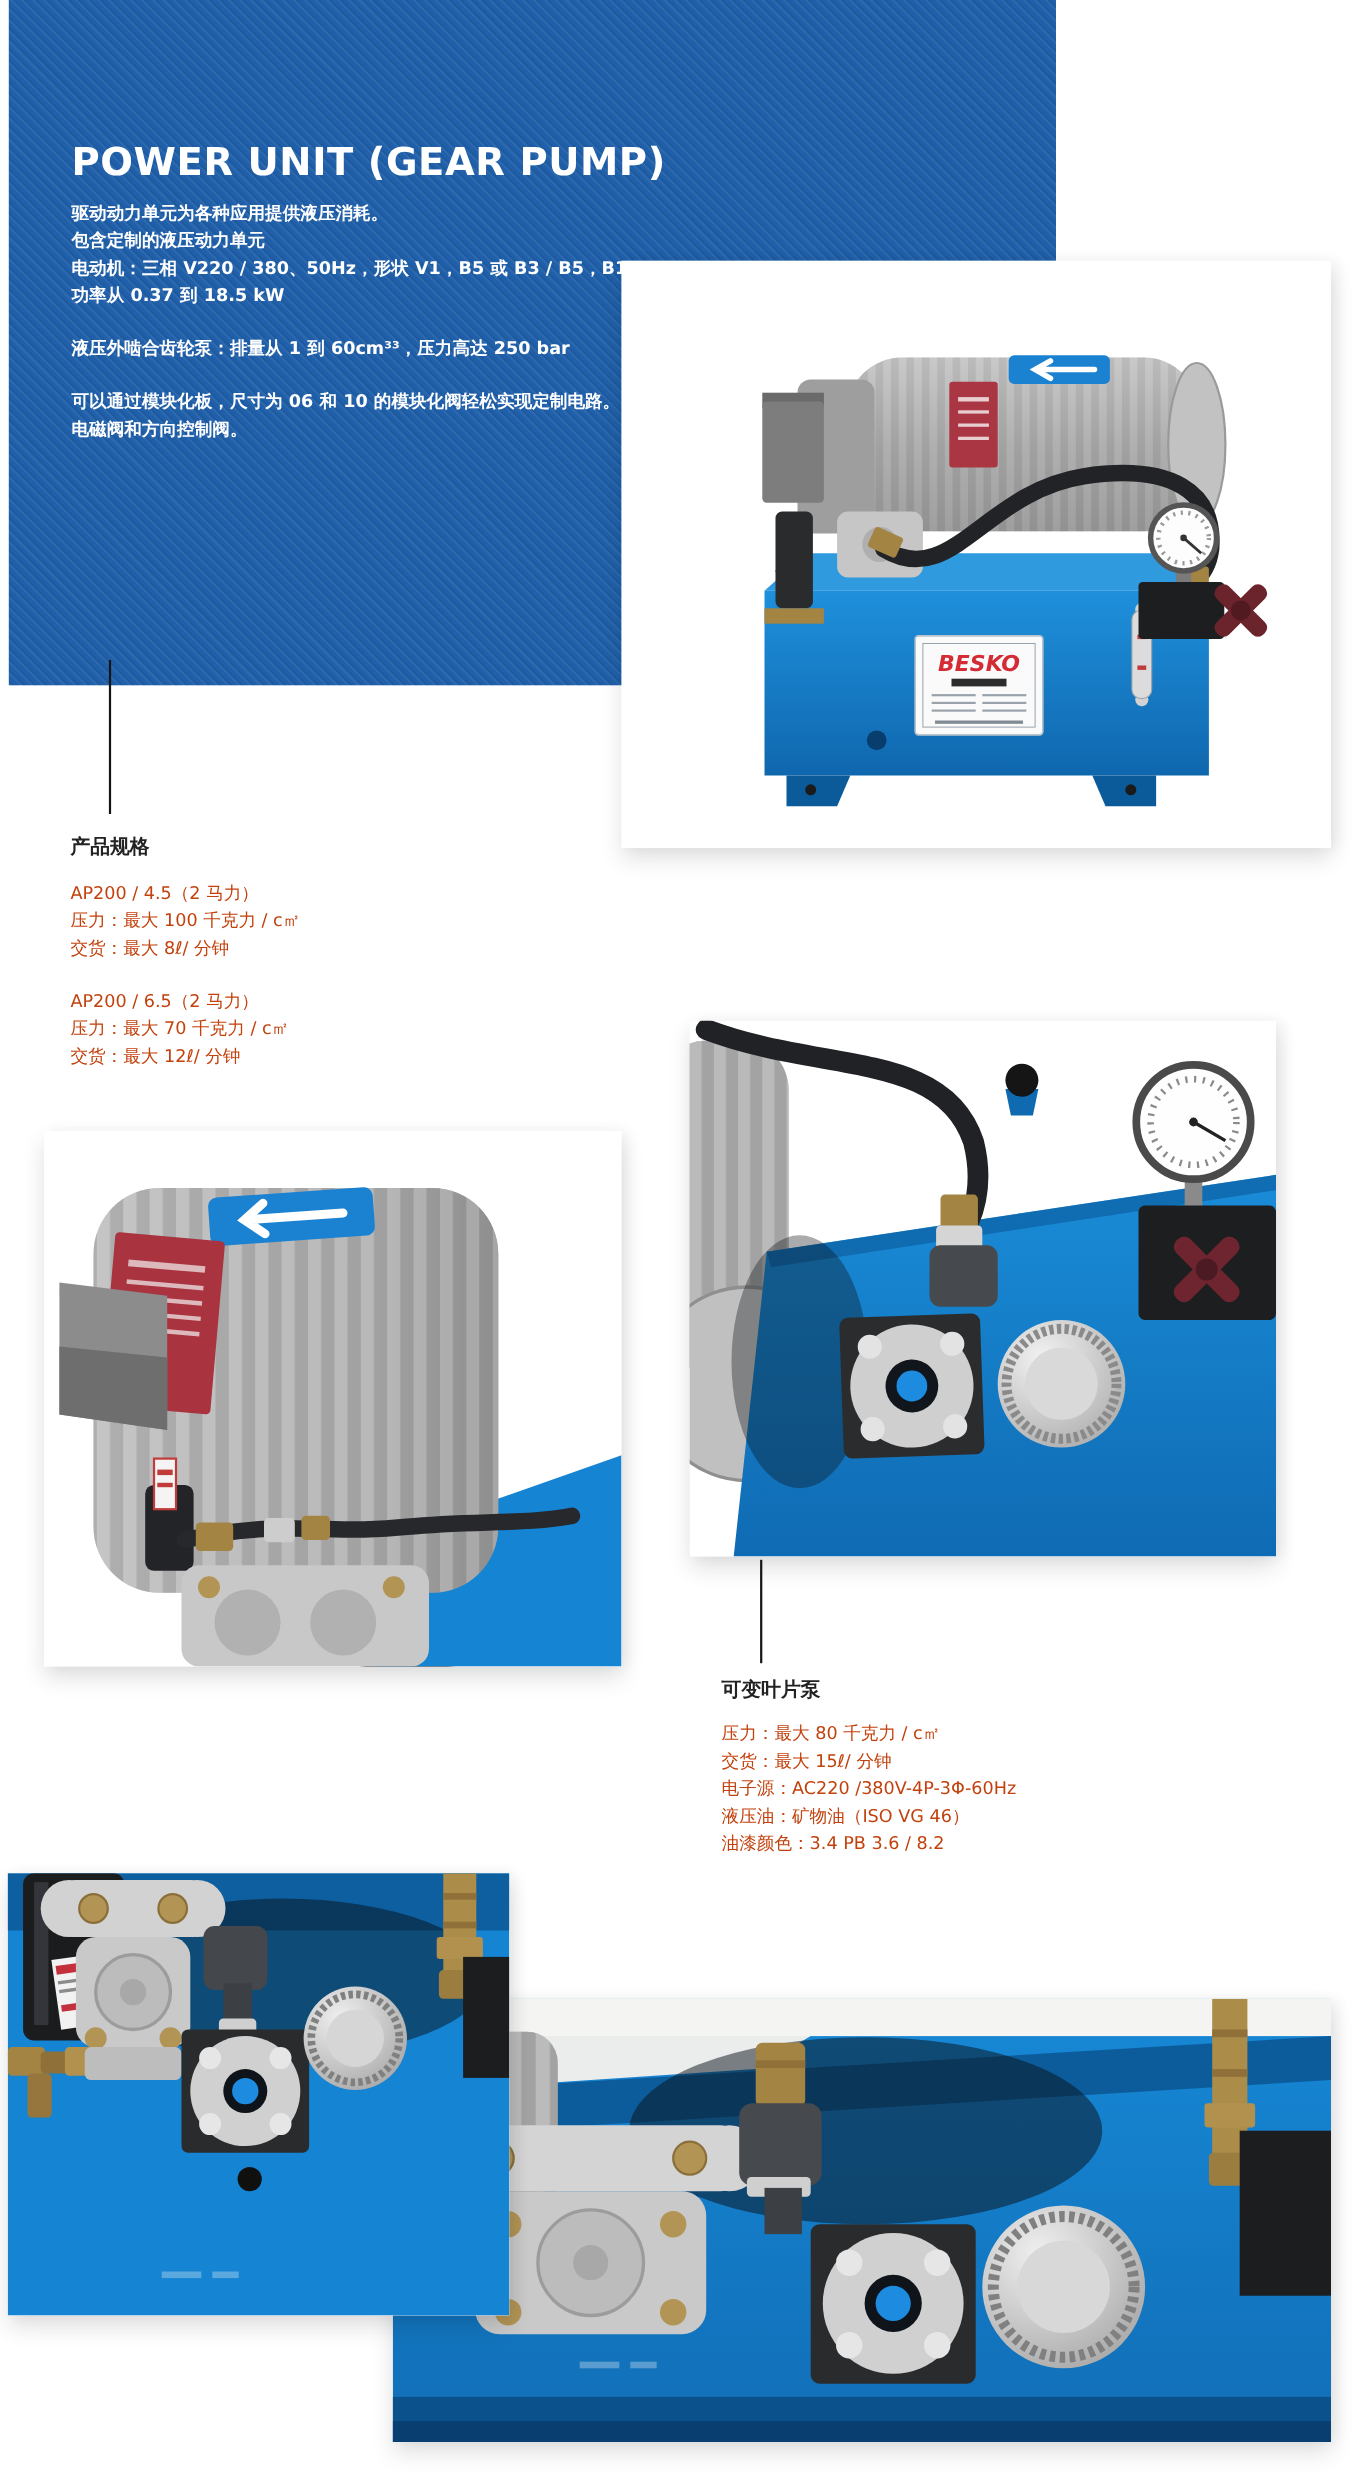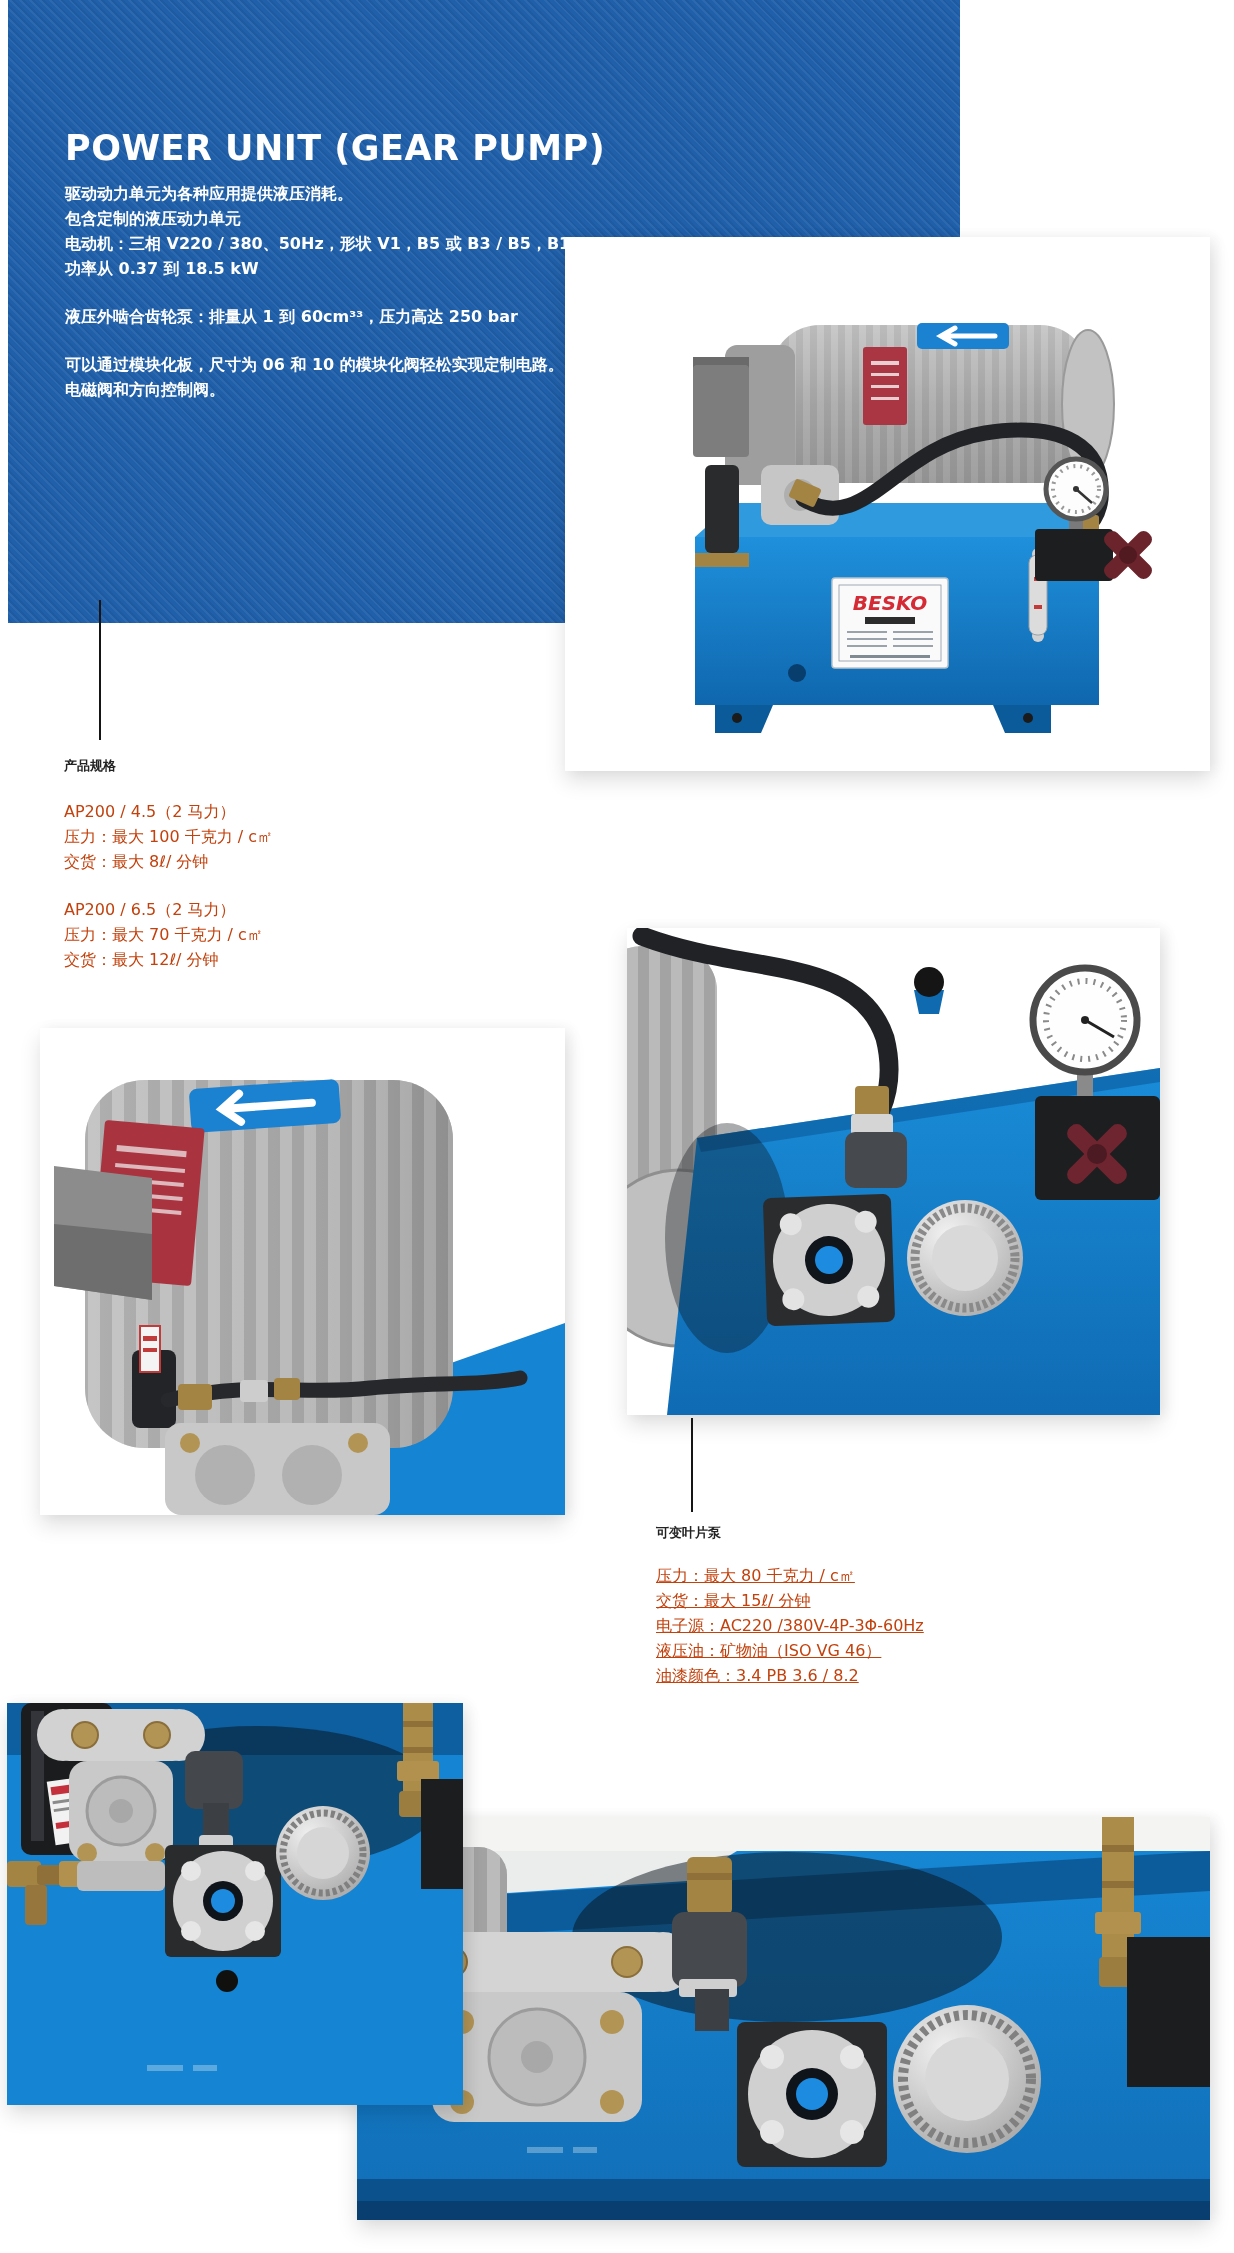--- a/index.html
+++ b/index.html
@@ -21,27 +21,27 @@
   .hero-paragraphs{position:absolute;left:57px;top:181px;width:660px;}
   .hero-paragraphs p{
     margin:0 0 23px 0;font-size:16px;line-height:25px;color:#ffffff;
     font-weight:600;white-space:pre-line;
   }
   
   .vline{position:absolute;width:2px;background:#151515;z-index:6;}
   #line1{left:99px;top:600px;height:140px;}
   #line2{left:691px;top:1418px;height:94px;}
   
-  .sec-heading{position:absolute;font-size:13px;font-weight:bold;color:#222222;}
+  .sec-heading{position:absolute;font-size:18px;font-weight:bold;color:#222222;}
   .sec-body{position:absolute;font-size:16px;line-height:25px;color:#c2410c;white-space:pre-line;}
   #spec-heading{left:64px;top:757px;}
   #spec-group-1{left:64px;top:799px;}
   #spec-group-2{left:64px;top:897px;}
   #vane-heading{left:656px;top:1524px;}
-  #vane-specs{left:656px;top:1563px;text-decoration:underline;}
+  #vane-specs{left:656px;top:1563px;}
   
   .photo{position:absolute;background:#fff;box-shadow:0 10px 20px rgba(0,0,0,.12),6px 0 12px rgba(0,0,0,.05);}
   .photo svg{display:block;width:100%;height:100%;}
   #photo1{left:565px;top:237px;width:645px;height:534px;z-index:4;}
   #photo2{left:40px;top:1028px;width:525px;height:487px;z-index:3;}
   #photo3{left:627px;top:928px;width:533px;height:487px;z-index:3;}
   #photo4{left:7px;top:1703px;width:456px;height:402px;z-index:3;}
   #photo5{left:357px;top:1817px;width:853px;height:403px;z-index:2;}
 </style>
 </head>

